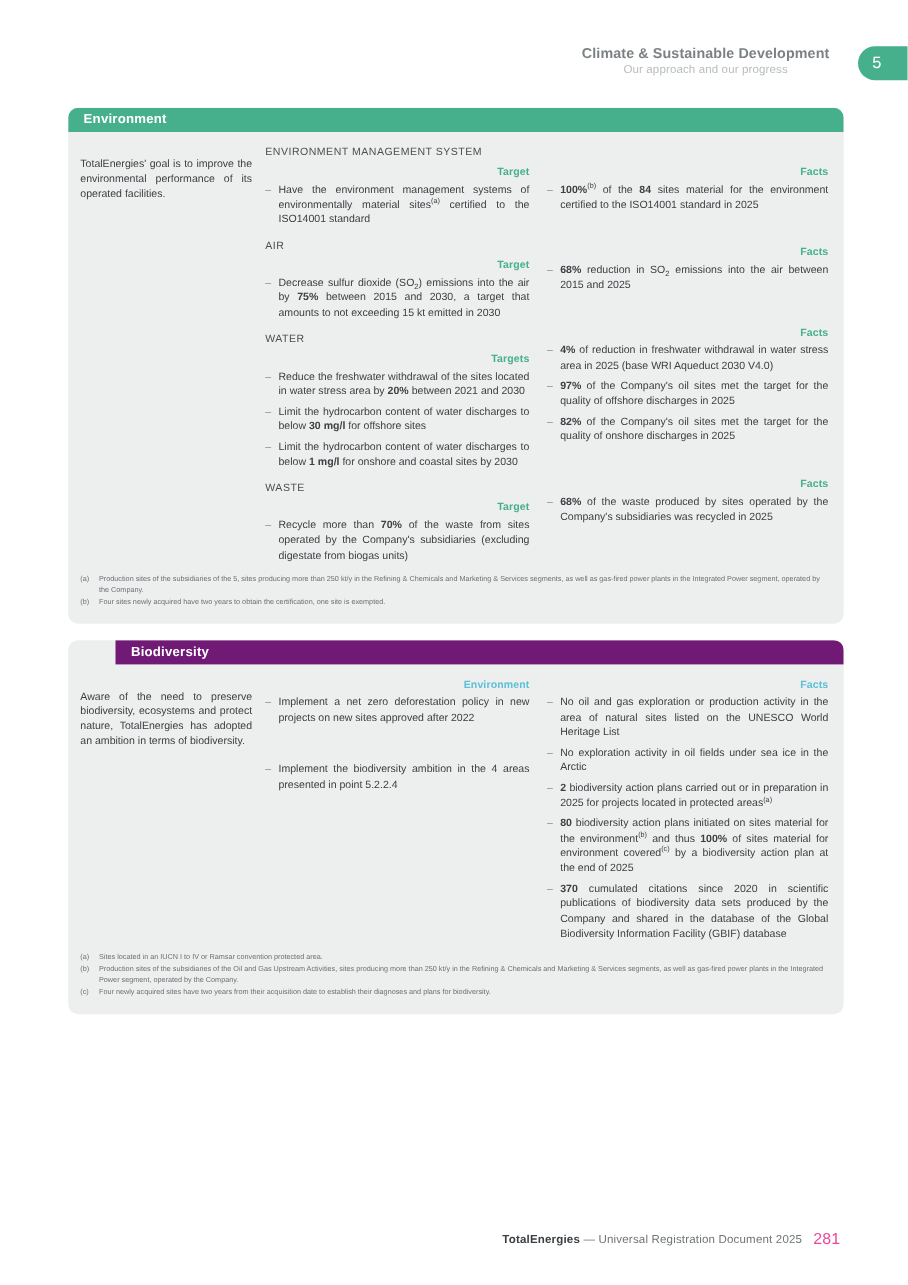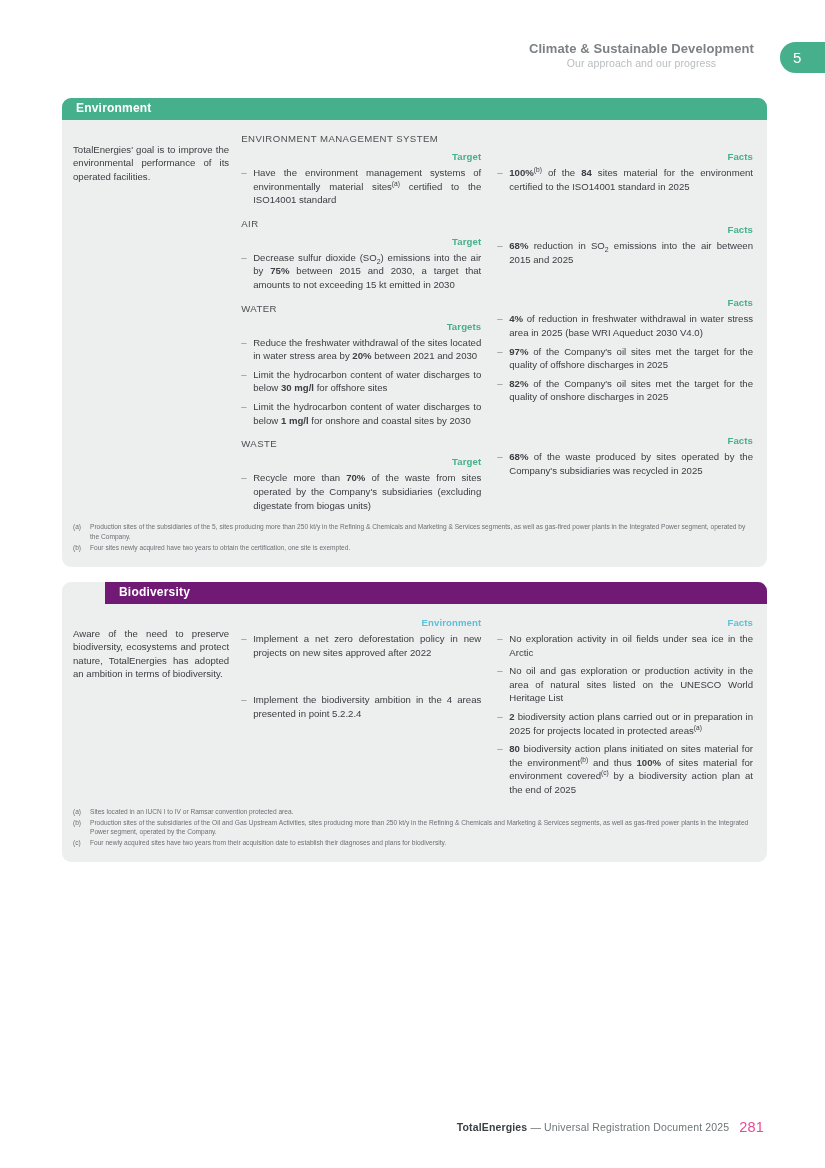--- a/index.html
+++ b/index.html
@@ -294,24 +294,25 @@
       </ul>
       <div style="height:34px"></div>
       <ul class="dashlist">
         <li>Implement the biodiversity ambition in the 4 areas presented in point 5.2.2.4</li>
       </ul>
     </div>
 
     <div class="col-facts">
       <div class="sub-label sub-blue">Facts</div>
       <ul class="dashlist">
+        <li>No oil and gas exploration or production activity in the area of natural sites listed on the UNESCO World Heritage List</li>
         <li>No exploration activity in oil fields under sea ice in the Arctic</li>
-        <li>No oil and gas exploration or production activity in the area of natural sites listed on the UNESCO World Heritage List</li>
         <li><b>2</b> biodiversity action plans carried out or in preparation in 2025 for projects located in protected areas<sup>(a)</sup></li>
         <li><b>80</b> biodiversity action plans initiated on sites material for the environment<sup>(b)</sup> and thus <b>100%</b> of sites material for environment covered<sup>(c)</sup> by a biodiversity action plan at the end of 2025</li>
+        <li><b>370</b> cumulated citations since 2020 in scientific publications of biodiversity data sets produced by the Company and shared in the database of the Global Biodiversity Information Facility (GBIF) database</li>
       </ul>
     </div>
   </div>
 
   <div class="footnotes">
     <div class="footnote">
       <span class="footnote-marker">(a)</span>
       <span class="footnote-text">Sites located in an IUCN I to IV or Ramsar convention protected area.</span>
     </div>
     <div class="footnote">

